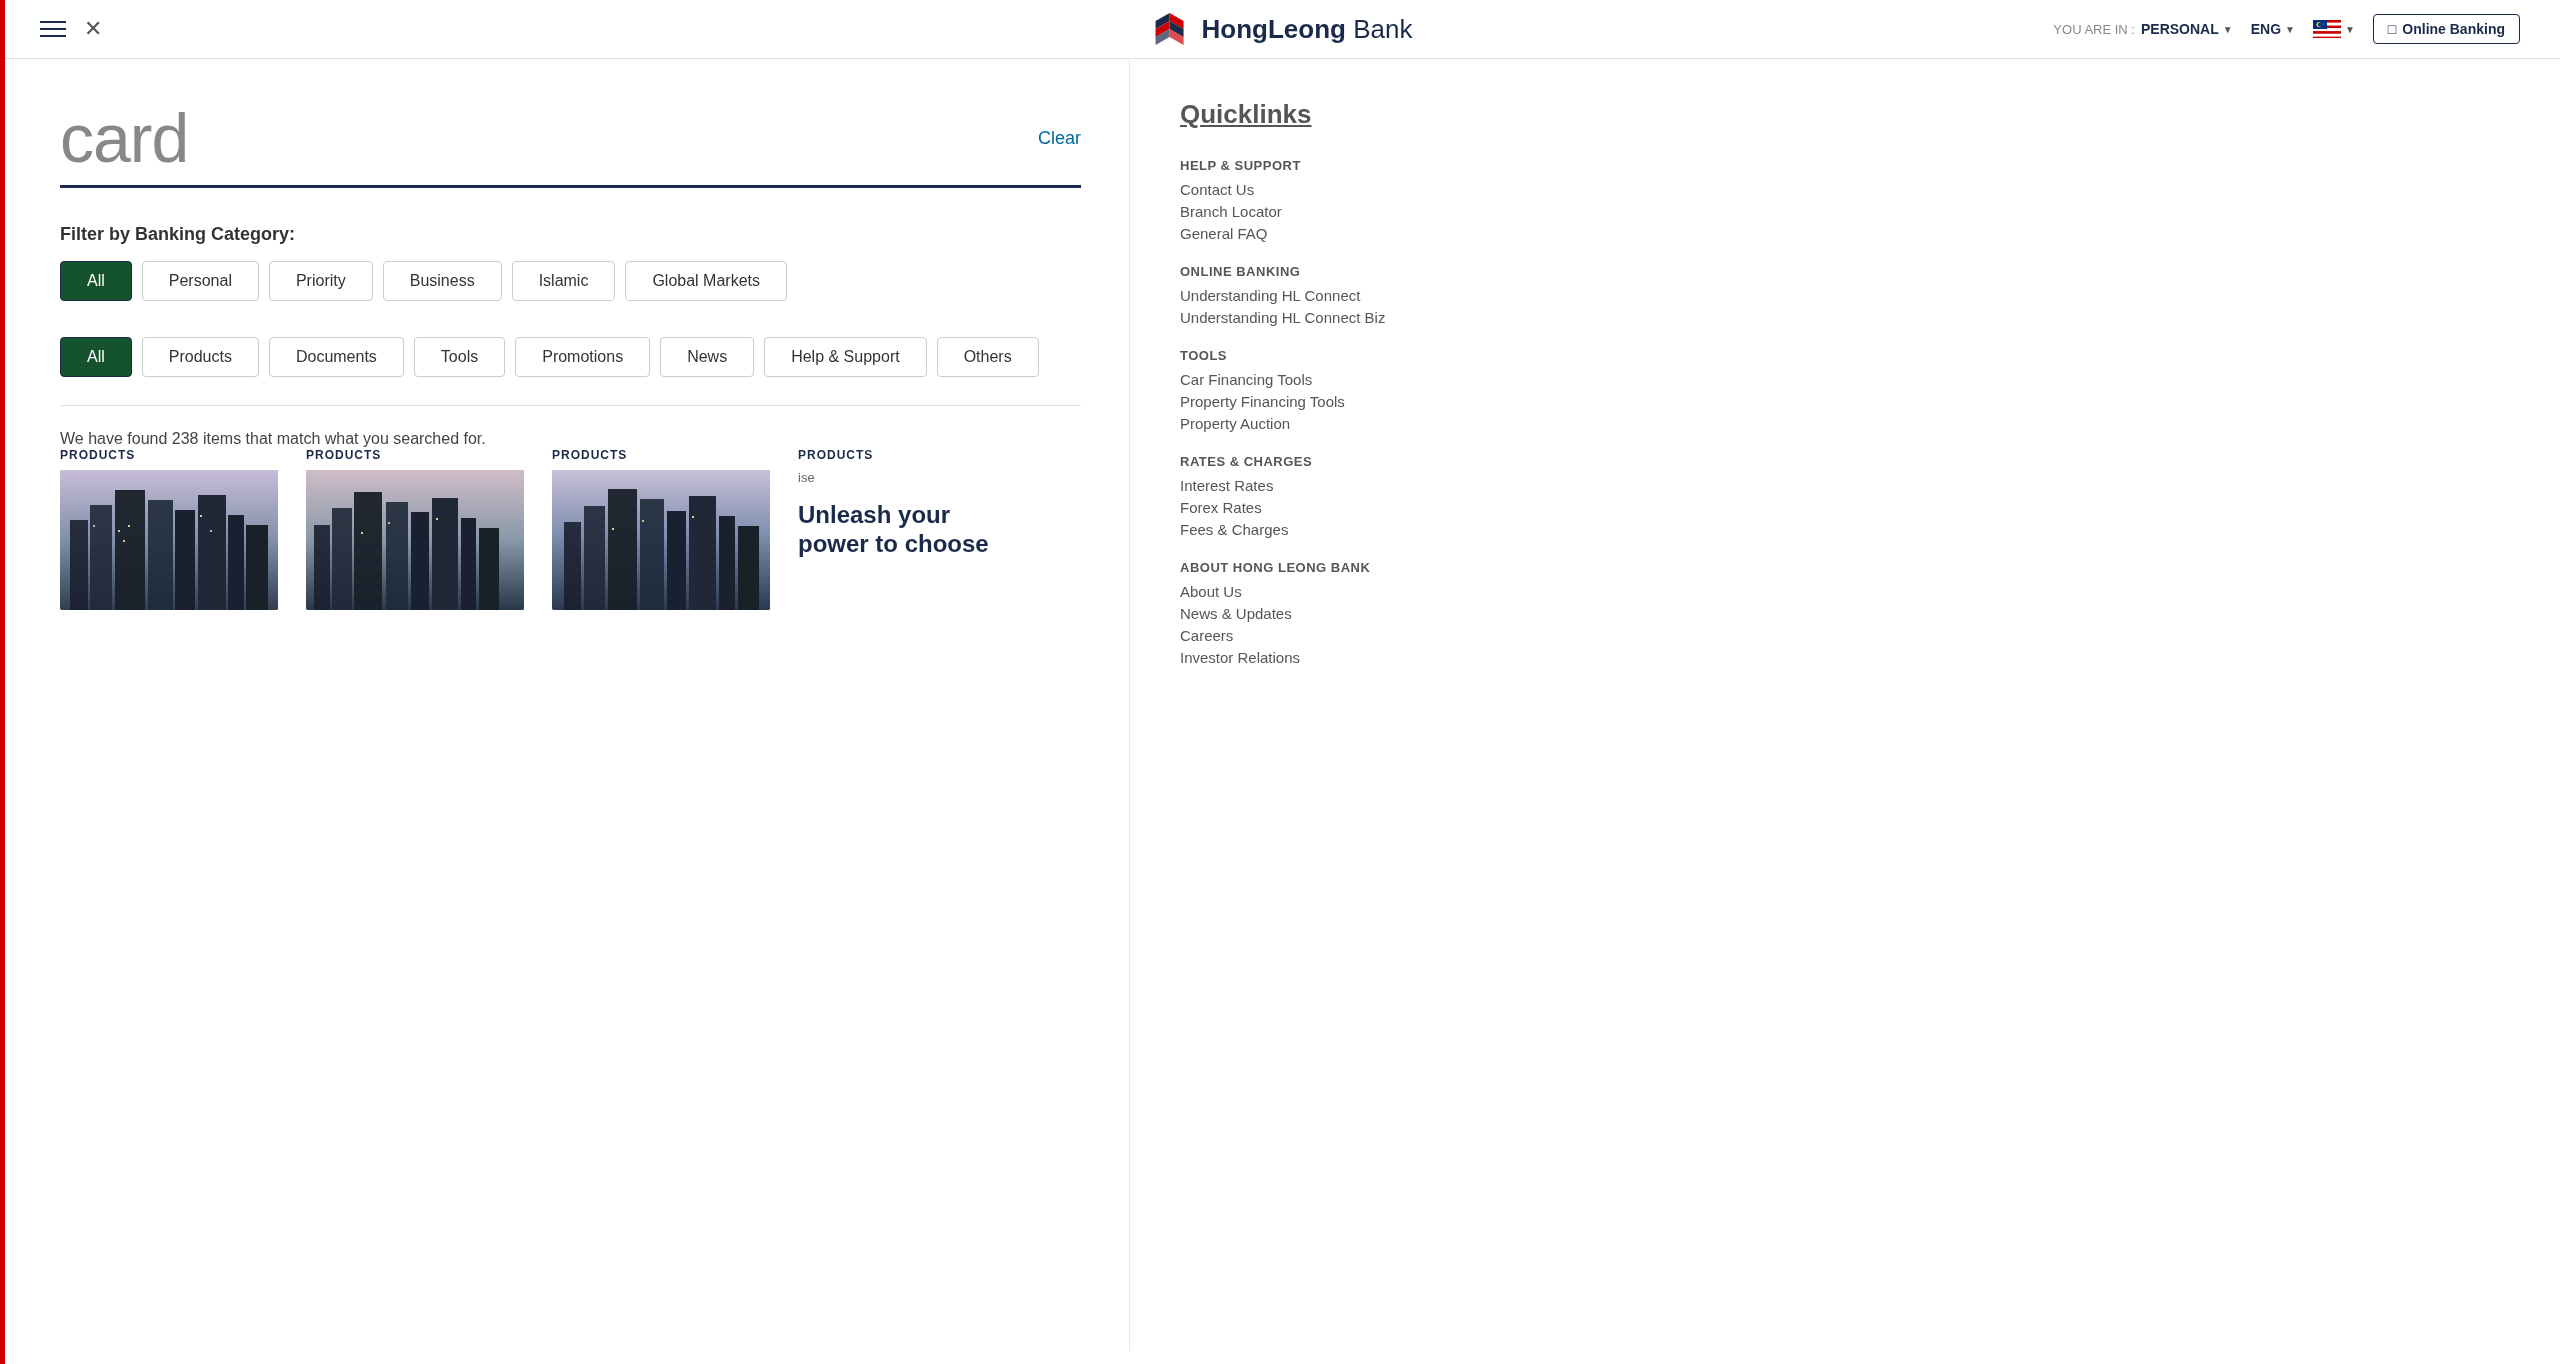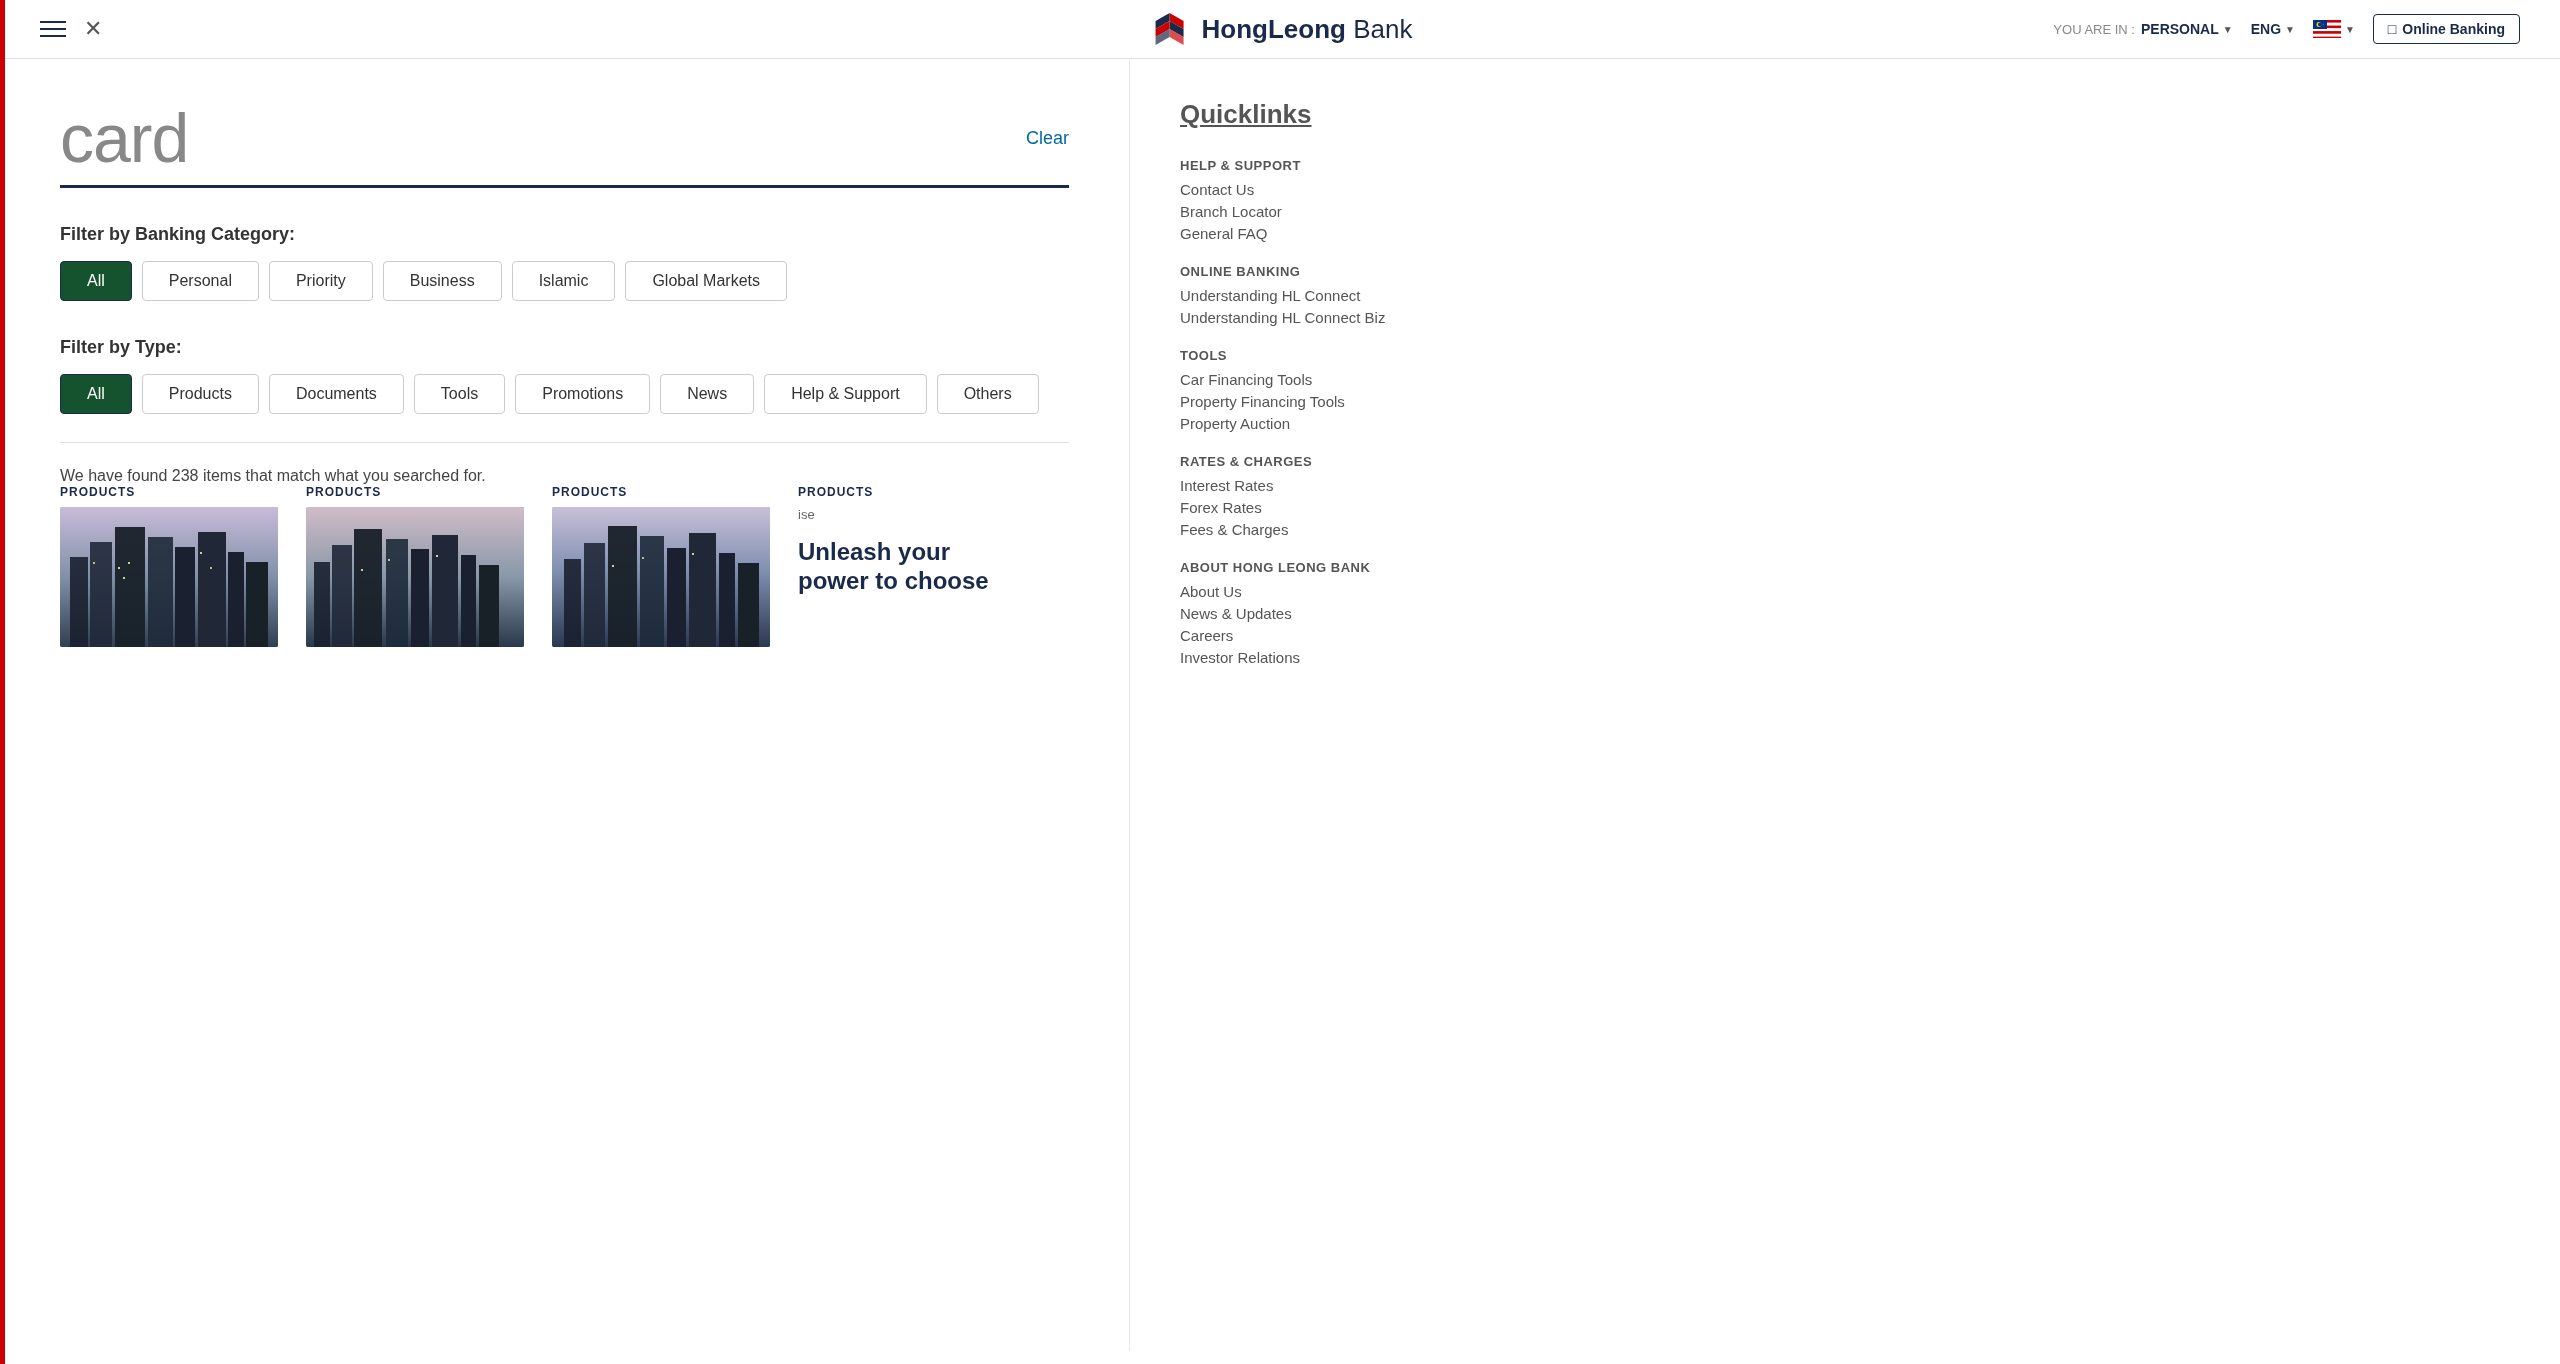--- a/index.html
+++ b/index.html
@@ -53,21 +53,21 @@
       width: 5px; background: #cc0000; position: fixed; top: 0; left: 0; height: 100%; z-index: 100;
     }
 
     
     .main-layout {
       display: flex;
       min-height: calc(100vh - 72px);
     }
     .content-area {
       flex: 1;
-      padding: 40px 60px 60px 60px;
+      padding: 40px 48px 60px 60px;
       border-right: 1px solid #e8e8e8;
       max-width: 1130px;
     }
     .sidebar {
       width: 340px;
       padding: 40px 40px 40px 50px;
       flex-shrink: 0;
     }
 
     
@@ -218,21 +218,20 @@
         <button class="filter-btn active">All</button>
         <button class="filter-btn">Personal</button>
         <button class="filter-btn">Priority</button>
         <button class="filter-btn">Business</button>
         <button class="filter-btn">Islamic</button>
         <button class="filter-btn">Global Markets</button>
       </div>
     </div>
 
     <div class="filter-section">
-      <div class="filter-label">Filter by Type:</div>
       <div class="filter-buttons">
         <button class="filter-btn active">All</button>
         <button class="filter-btn">Products</button>
         <button class="filter-btn">Documents</button>
         <button class="filter-btn">Tools</button>
         <button class="filter-btn">Promotions</button>
         <button class="filter-btn">News</button>
         <button class="filter-btn">Help &amp; Support</button>
         <button class="filter-btn">Others</button>
       </div>

